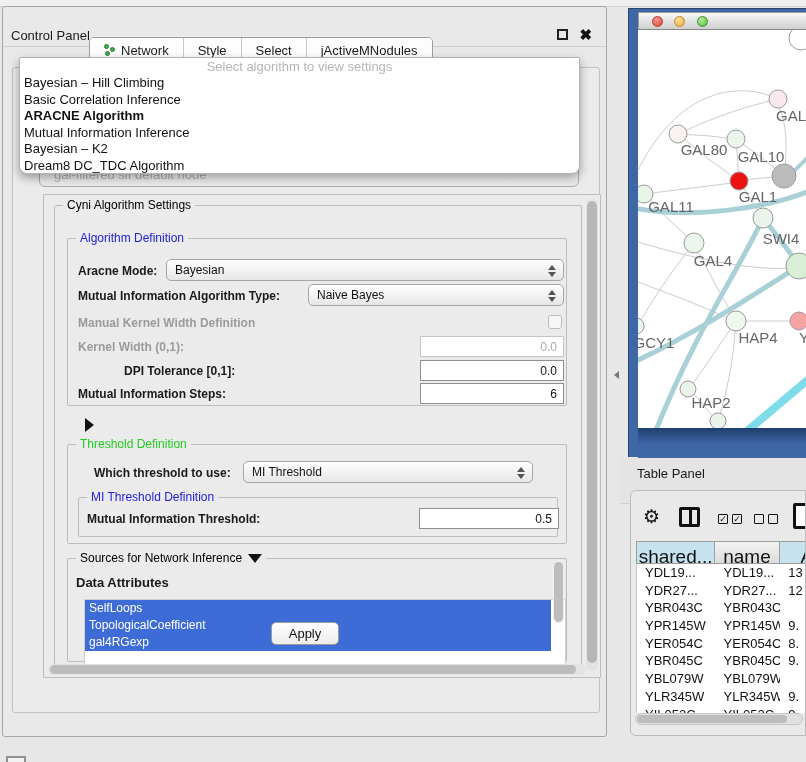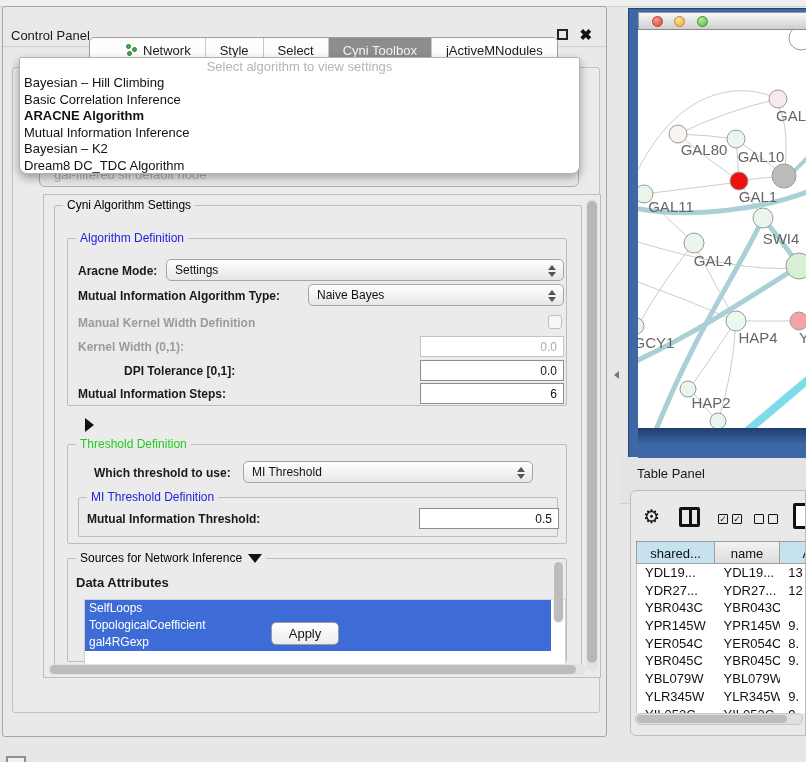--- a/index.html
+++ b/index.html
@@ -13,21 +13,21 @@
   .cp-window { position:absolute; left:2px; top:6px; width:605px; height:731px;
     background:#e9e9e9; border:1px solid #a6a6a6; border-radius:3px; }
   .cp-titlebar { position:absolute; left:0; top:16px; right:0; height:24px; background:#e9e9e9;
     border-bottom:1px solid #cfcfcf; }
   .cp-title { position:absolute; left:8px; top:5px; font-size:13px; color:#1a1a1a; }
   .cp-restore { position:absolute; right:38px; top:6px; width:11px; height:11px; border:2px solid #222; }
   .cp-close { position:absolute; right:14px; top:3px; font-size:15px; font-weight:bold; color:#111; }
 
   
   .cp-tabs { position:absolute; left:86px; top:30px; height:26px; display:flex;
-    background:#fdfdfd; border:1px solid #9e9e9e; border-radius:5px 5px 0 0; overflow:hidden;padding-left:22px; }
+    background:#fdfdfd; border:1px solid #9e9e9e; border-radius:5px 5px 0 0; overflow:hidden; }
   .cp-tab { display:flex; align-items:center; gap:5px; padding:0 14px; font-size:13px; color:#1a1a1a;
     border-right:1px solid #c8c8c8; background:#fdfdfd; white-space:nowrap; }
   .cp-tab:last-child { border-right:none; }
   .cp-tab.selected { background:#8d8d8d; color:#f3f3f3; }
   .net-ico { width:12px; height:12px; position:relative; }
   .net-ico i { position:absolute; width:5px; height:5px; border-radius:50%; background:#3fae49; border:1px solid #2c7c33; }
   .net-ico i:nth-child(1){ left:0; top:0; }
   .net-ico i:nth-child(2){ left:6px; top:3px; }
   .net-ico i:nth-child(3){ left:1px; top:7px; }
 
@@ -119,21 +119,21 @@
     background:#e9e9e9; border:1px solid #bbbbbb; border-radius:6px 0 0 6px; overflow:hidden; }
 
   .gear-glyph { position:absolute; left:12px; top:14px; font-size:19px; color:#111; }
   .col-icon { position:absolute; left:48px; top:16px; width:21px; height:20px; border:3px solid #111; border-radius:2px; }
   .col-icon i { position:absolute; left:7px; top:0; width:3px; height:14px; background:#111; }
   .cbx { position:absolute; width:10px; height:10px; border:1.5px solid #111; border-radius:1px; font-size:9px; line-height:9px; text-align:center; color:#111; }
   .doc-icon { position:absolute; left:162px; top:12px; width:22px; height:26px; border:3px solid #111; border-radius:2px; background:#fff; }
 
   .grid { position:absolute; left:5px; top:50px; width:200px; }
   .grid-head { display:flex; height:23px; border:1px solid #9e9e9e; }
-  .hcell { font-size:13px; color:#111; text-align:center; padding-top:4px; border-right:1px solid #9e9e9e;
+  .hcell { font-size:19px; color:#111; text-align:center; padding-top:4px; border-right:1px solid #9e9e9e;
     background:linear-gradient(#f2f2f2,#dcdcdc); overflow:hidden; white-space:nowrap; }
   .hcell.selcol { background:#c5e2ee; }
   .grid-body { background:#ffffff; border-left:1px solid #c9c9c9; height:149px; overflow:hidden; }
   .grow { display:flex; height:17.7px; }
   .gcell { font-size:13px; color:#111; padding:1px 0 0 8px; white-space:nowrap; overflow:hidden; }
   .tp-hscroll { position:absolute; left:4px; top:222px; width:168px; height:12px; background:#e0e0e0; border:1px solid #c6c6c6; border-radius:7px; }
   .tp-hscroll .thumb { position:absolute; left:1px; top:1px; width:150px; height:8px; background:#bdbdbd; border-radius:6px; }
 
   .mini-icon { position:absolute; left:6px; top:756px; width:20px; height:12px; border:2px solid #8f8f8f; background:#f2f2f2; }
 
@@ -160,40 +160,37 @@
             <i></i>
           </span>
           <span>Network</span>
         </div>
         <div class="cp-tab">
           <span>Style</span>
         </div>
         <div class="cp-tab">
           <span>Select</span>
         </div>
-        <div class="cp-tab selected">
-          <span>Cyni Toolbox</span>
-        </div>
         <div class="cp-tab">
           <span>jActiveMNodules</span>
         </div>
       </div>
 
     <div class="cp-content">
 
       <div class="scrollpane">
 
         <div class="groupbox" style="left:10px; top:10px; width:528px; height:460px;">
           <span class="gtitle">Cyni Algorithm Settings</span>
 
           <div class="groupbox" style="left:12px; top:32px; width:500px; height:168px;">
             <span class="gtitle blue">Algorithm Definition</span>
             <span class="flabel" style="left:10px; top:25px;">Aracne Mode:</span>
             <div class="combo" style="left:98px; top:20px; width:398px;">
-              <span>Settings</span>
+              <span>Bayesian</span>
               <span class="spin">
                   <span class="up"></span>
                   <span class="dn"></span>
                 </span>
             </div>
             <span class="flabel" style="left:10px; top:50px;">Mutual Information Algorithm Type:</span>
             <div class="combo" style="left:240px; top:45px; width:256px;">
               <span>Naive Bayes</span>
               <span class="spin">
                   <span class="up"></span>

